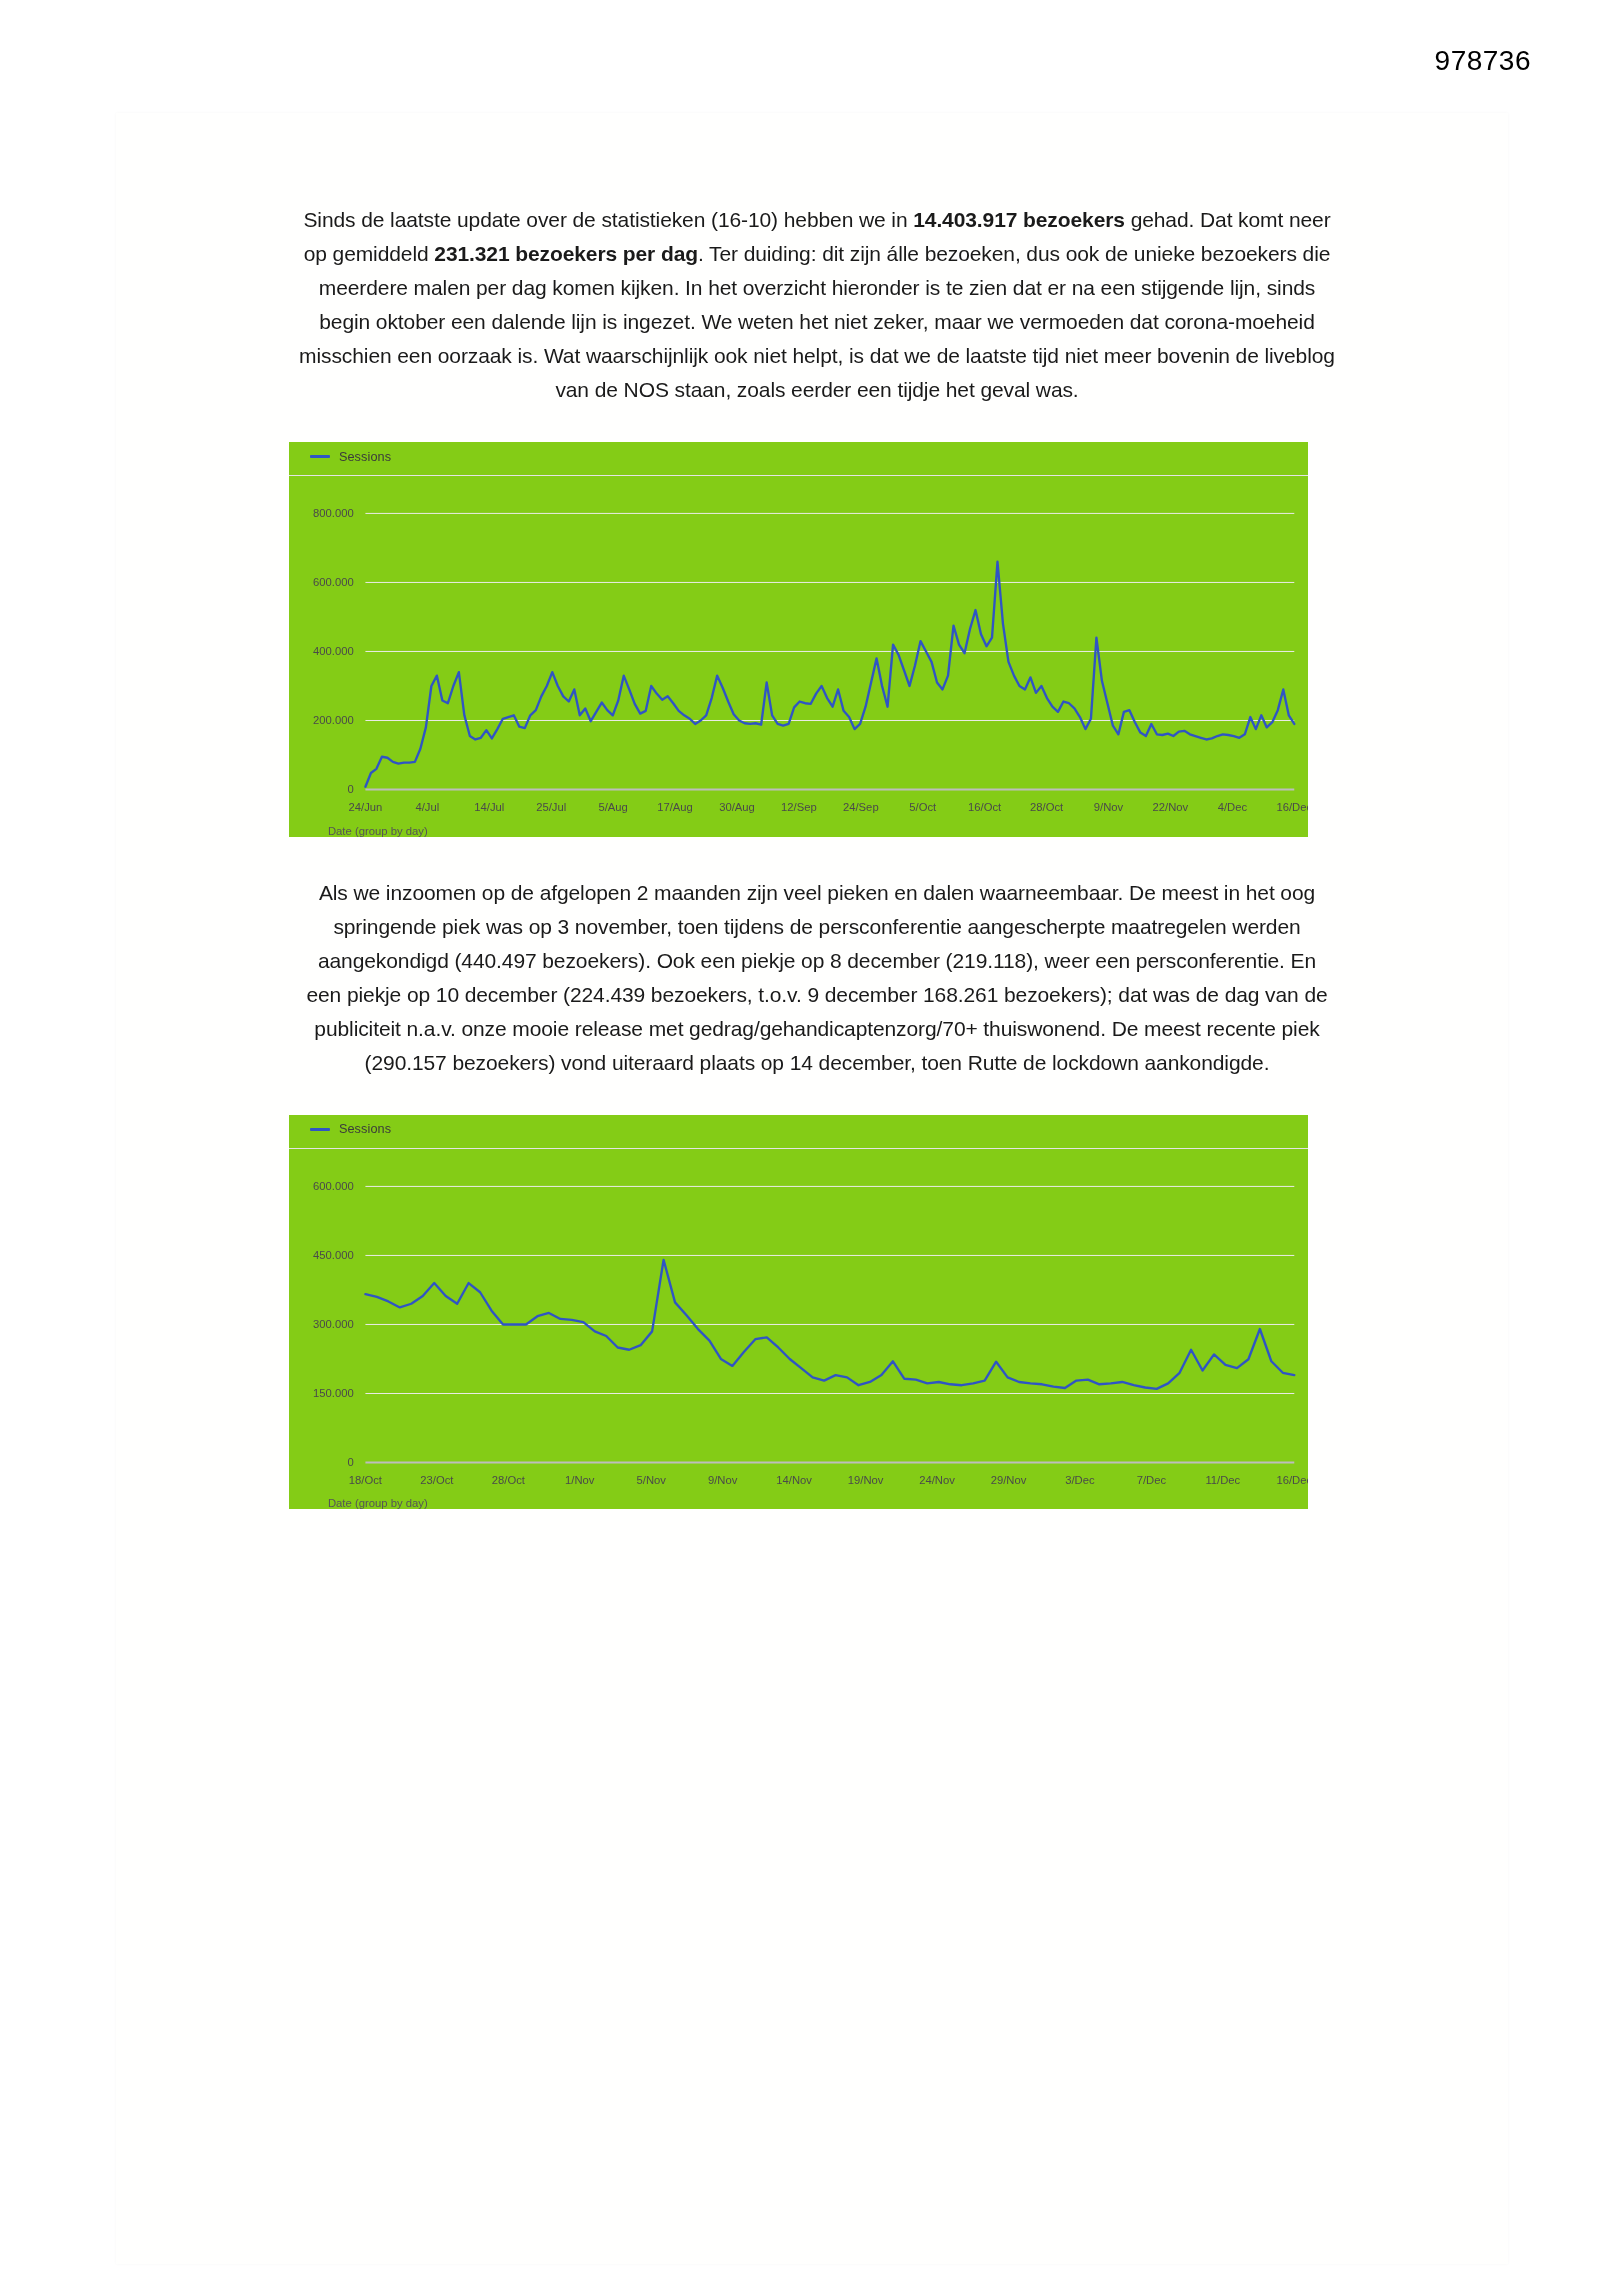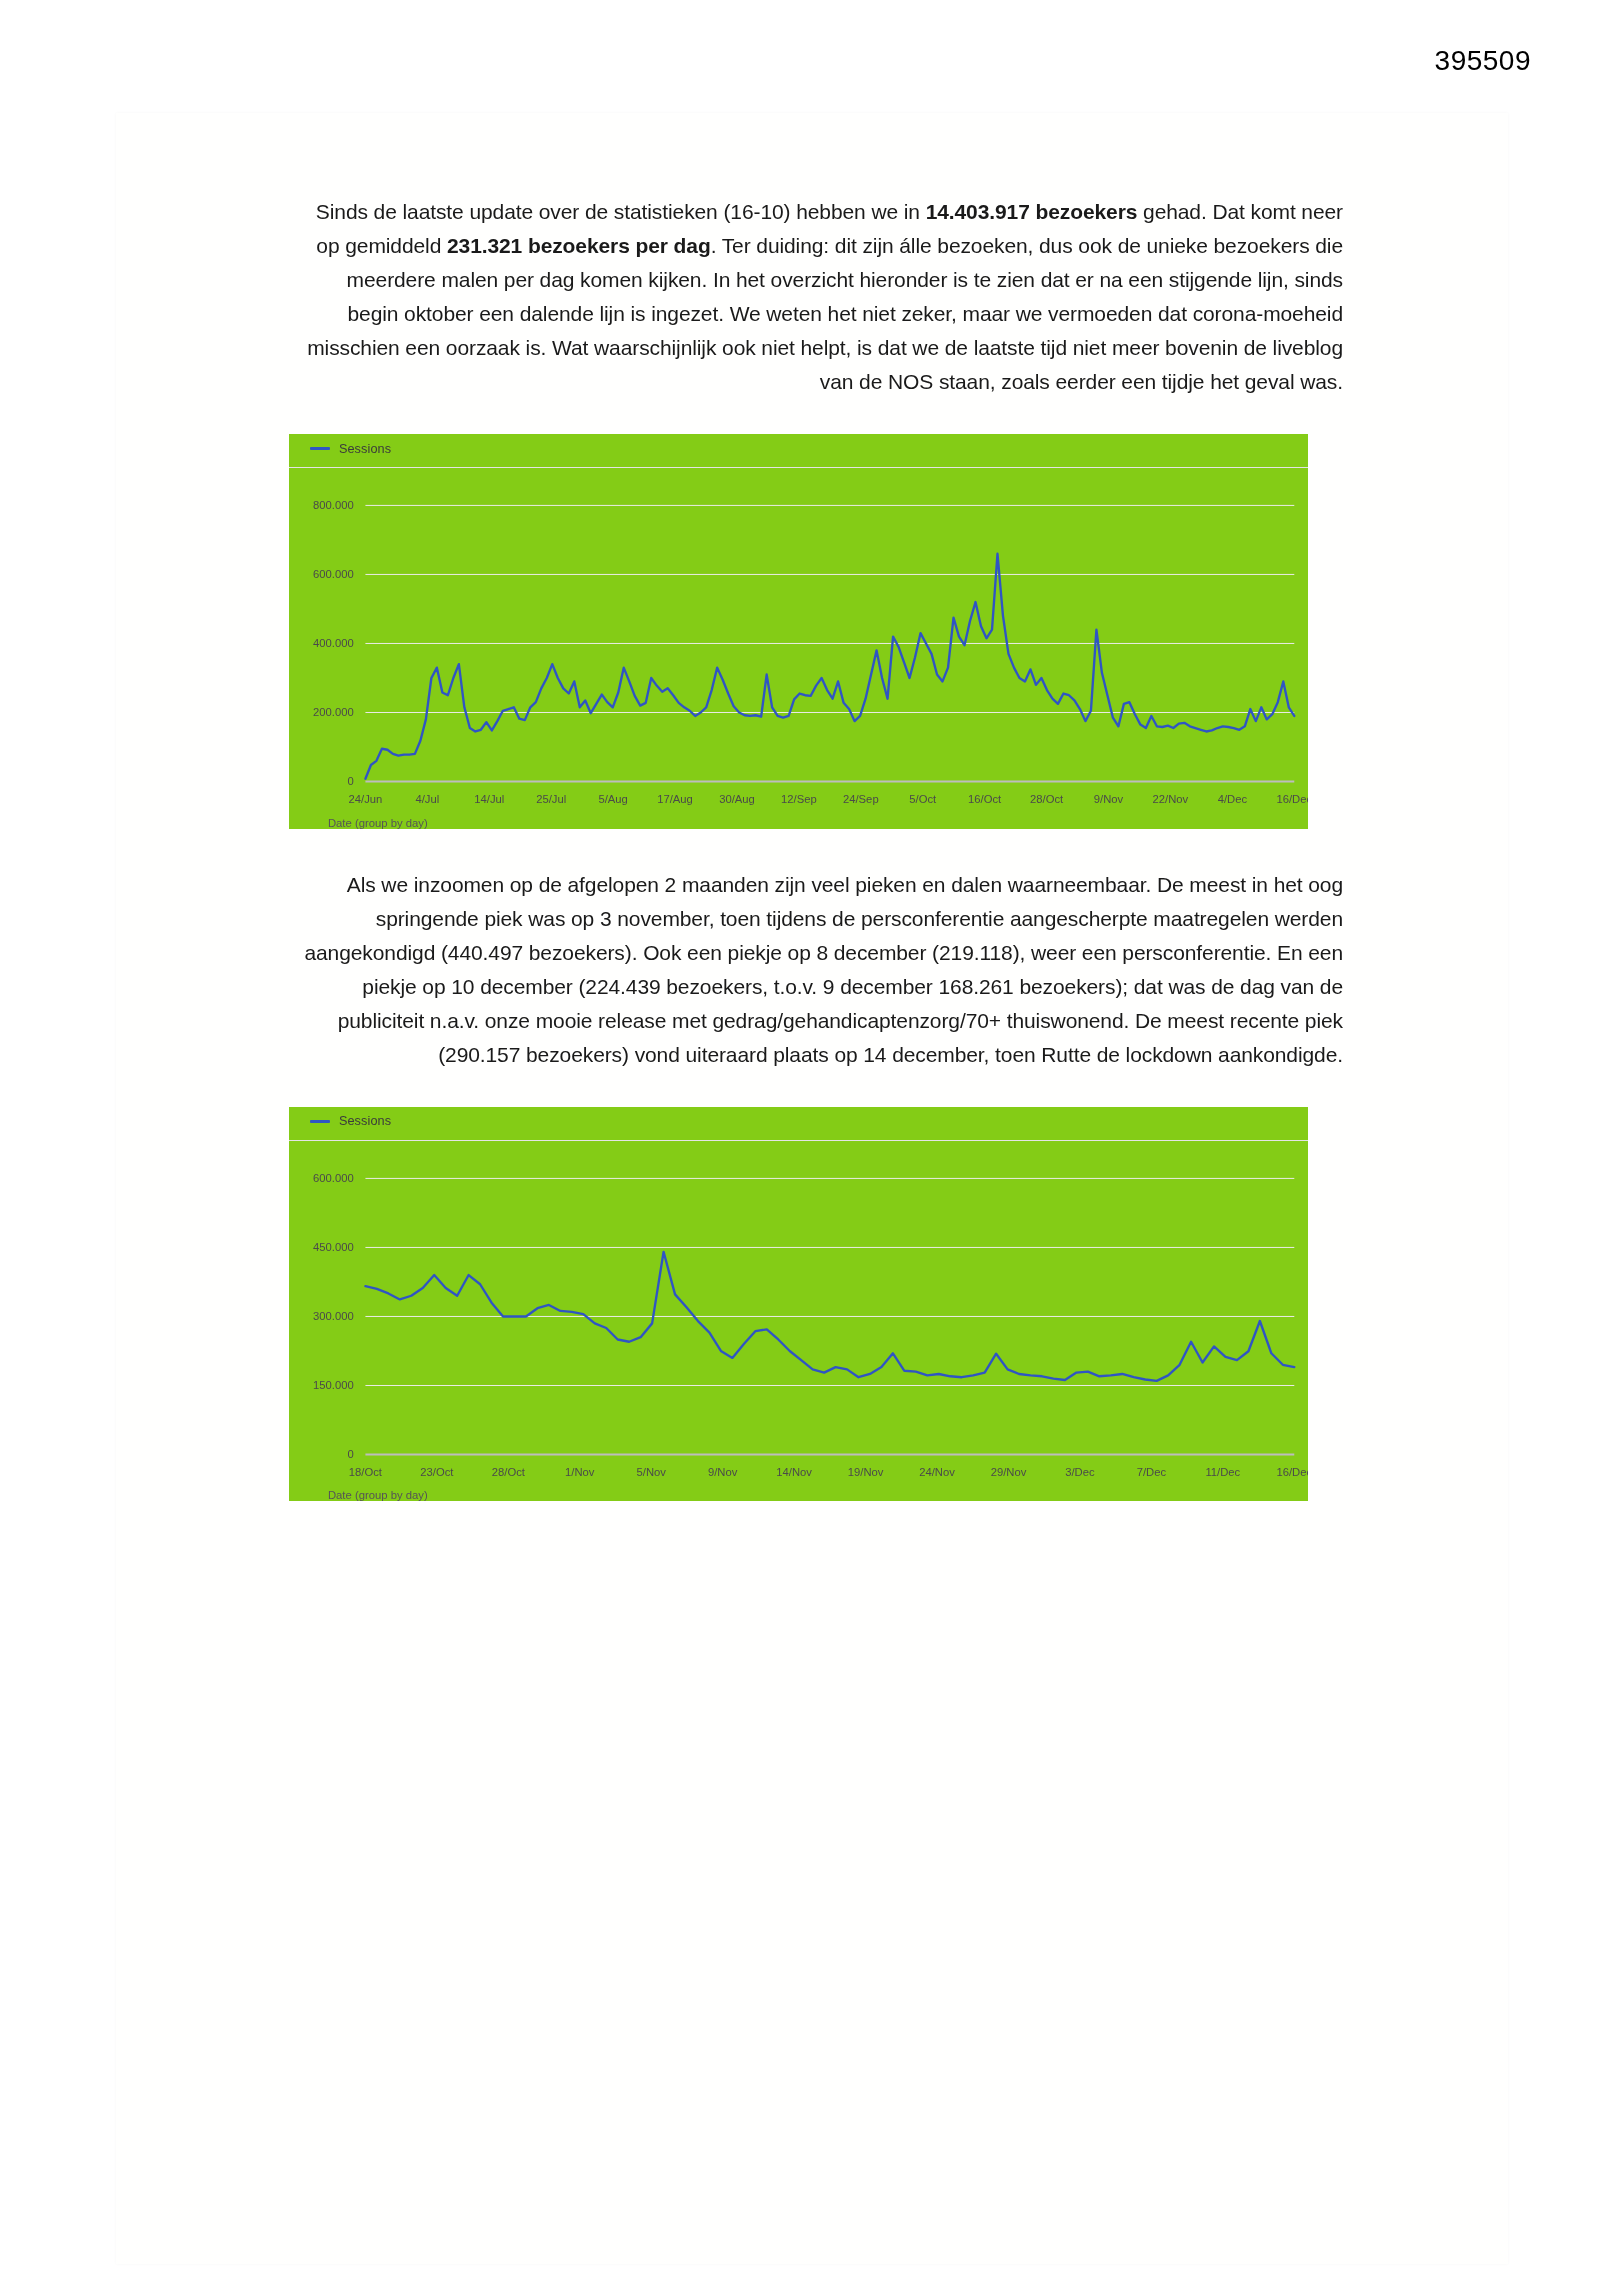--- a/index.html
+++ b/index.html
@@ -57,22 +57,22 @@
     font-weight: bold;
     color: #111;
     margin: 0 0 33px 0;
     letter-spacing: -0.1px;
   }
 
   p.body-text {
     font-size: 21px;
     line-height: 34px;
     color: #1a1a1a;
-    margin: 8px;
-    text-align: right;
+    margin: 16px;
+    text-align: center;
     letter-spacing: -0.1px;
   }
   p.body-text b { font-weight: bold; }
 
   
   .chart-block {
     position: relative;
     width: 1019px;
     background: #84cc16;
   }
@@ -116,21 +116,21 @@
     padding-left: 39px;
   }
 
   
   .ytick { font-family: "Liberation Sans", sans-serif; font-size: 11.5px; fill: #4a4a4a; }
   .xtick { font-family: "Liberation Sans", sans-serif; font-size: 11.5px; fill: #4a4a4a; }
 </style>
 </head>
 <body>
 
-<div class="page-number">395509</div>
+<div class="page-number">978736</div>
 
 <div class="sheet">
   <div class="content">
 
 
 
     <p class="body-text"><span>Sinds de laatste update over de statistieken (16-10) hebben we in </span><b>14.403.917 bezoekers</b><span> gehad. Dat komt neer op gemiddeld </span><b>231.321 bezoekers per dag</b><span>. Ter duiding: dit zijn álle bezoeken, dus ook de unieke bezoekers die meerdere malen per dag komen kijken. In het overzicht hieronder is te zien dat er na een stijgende lijn, sinds begin oktober een dalende lijn is ingezet. We weten het niet zeker, maar we vermoeden dat corona-moeheid misschien een oorzaak is. Wat waarschijnlijk ook niet helpt, is dat we de laatste tijd niet meer bovenin de liveblog van de NOS staan, zoals eerder een tijdje het geval was.</span></p>
 
     <div class="chart-block" style="margin-top:35px; margin-left:5.9px;">
 

